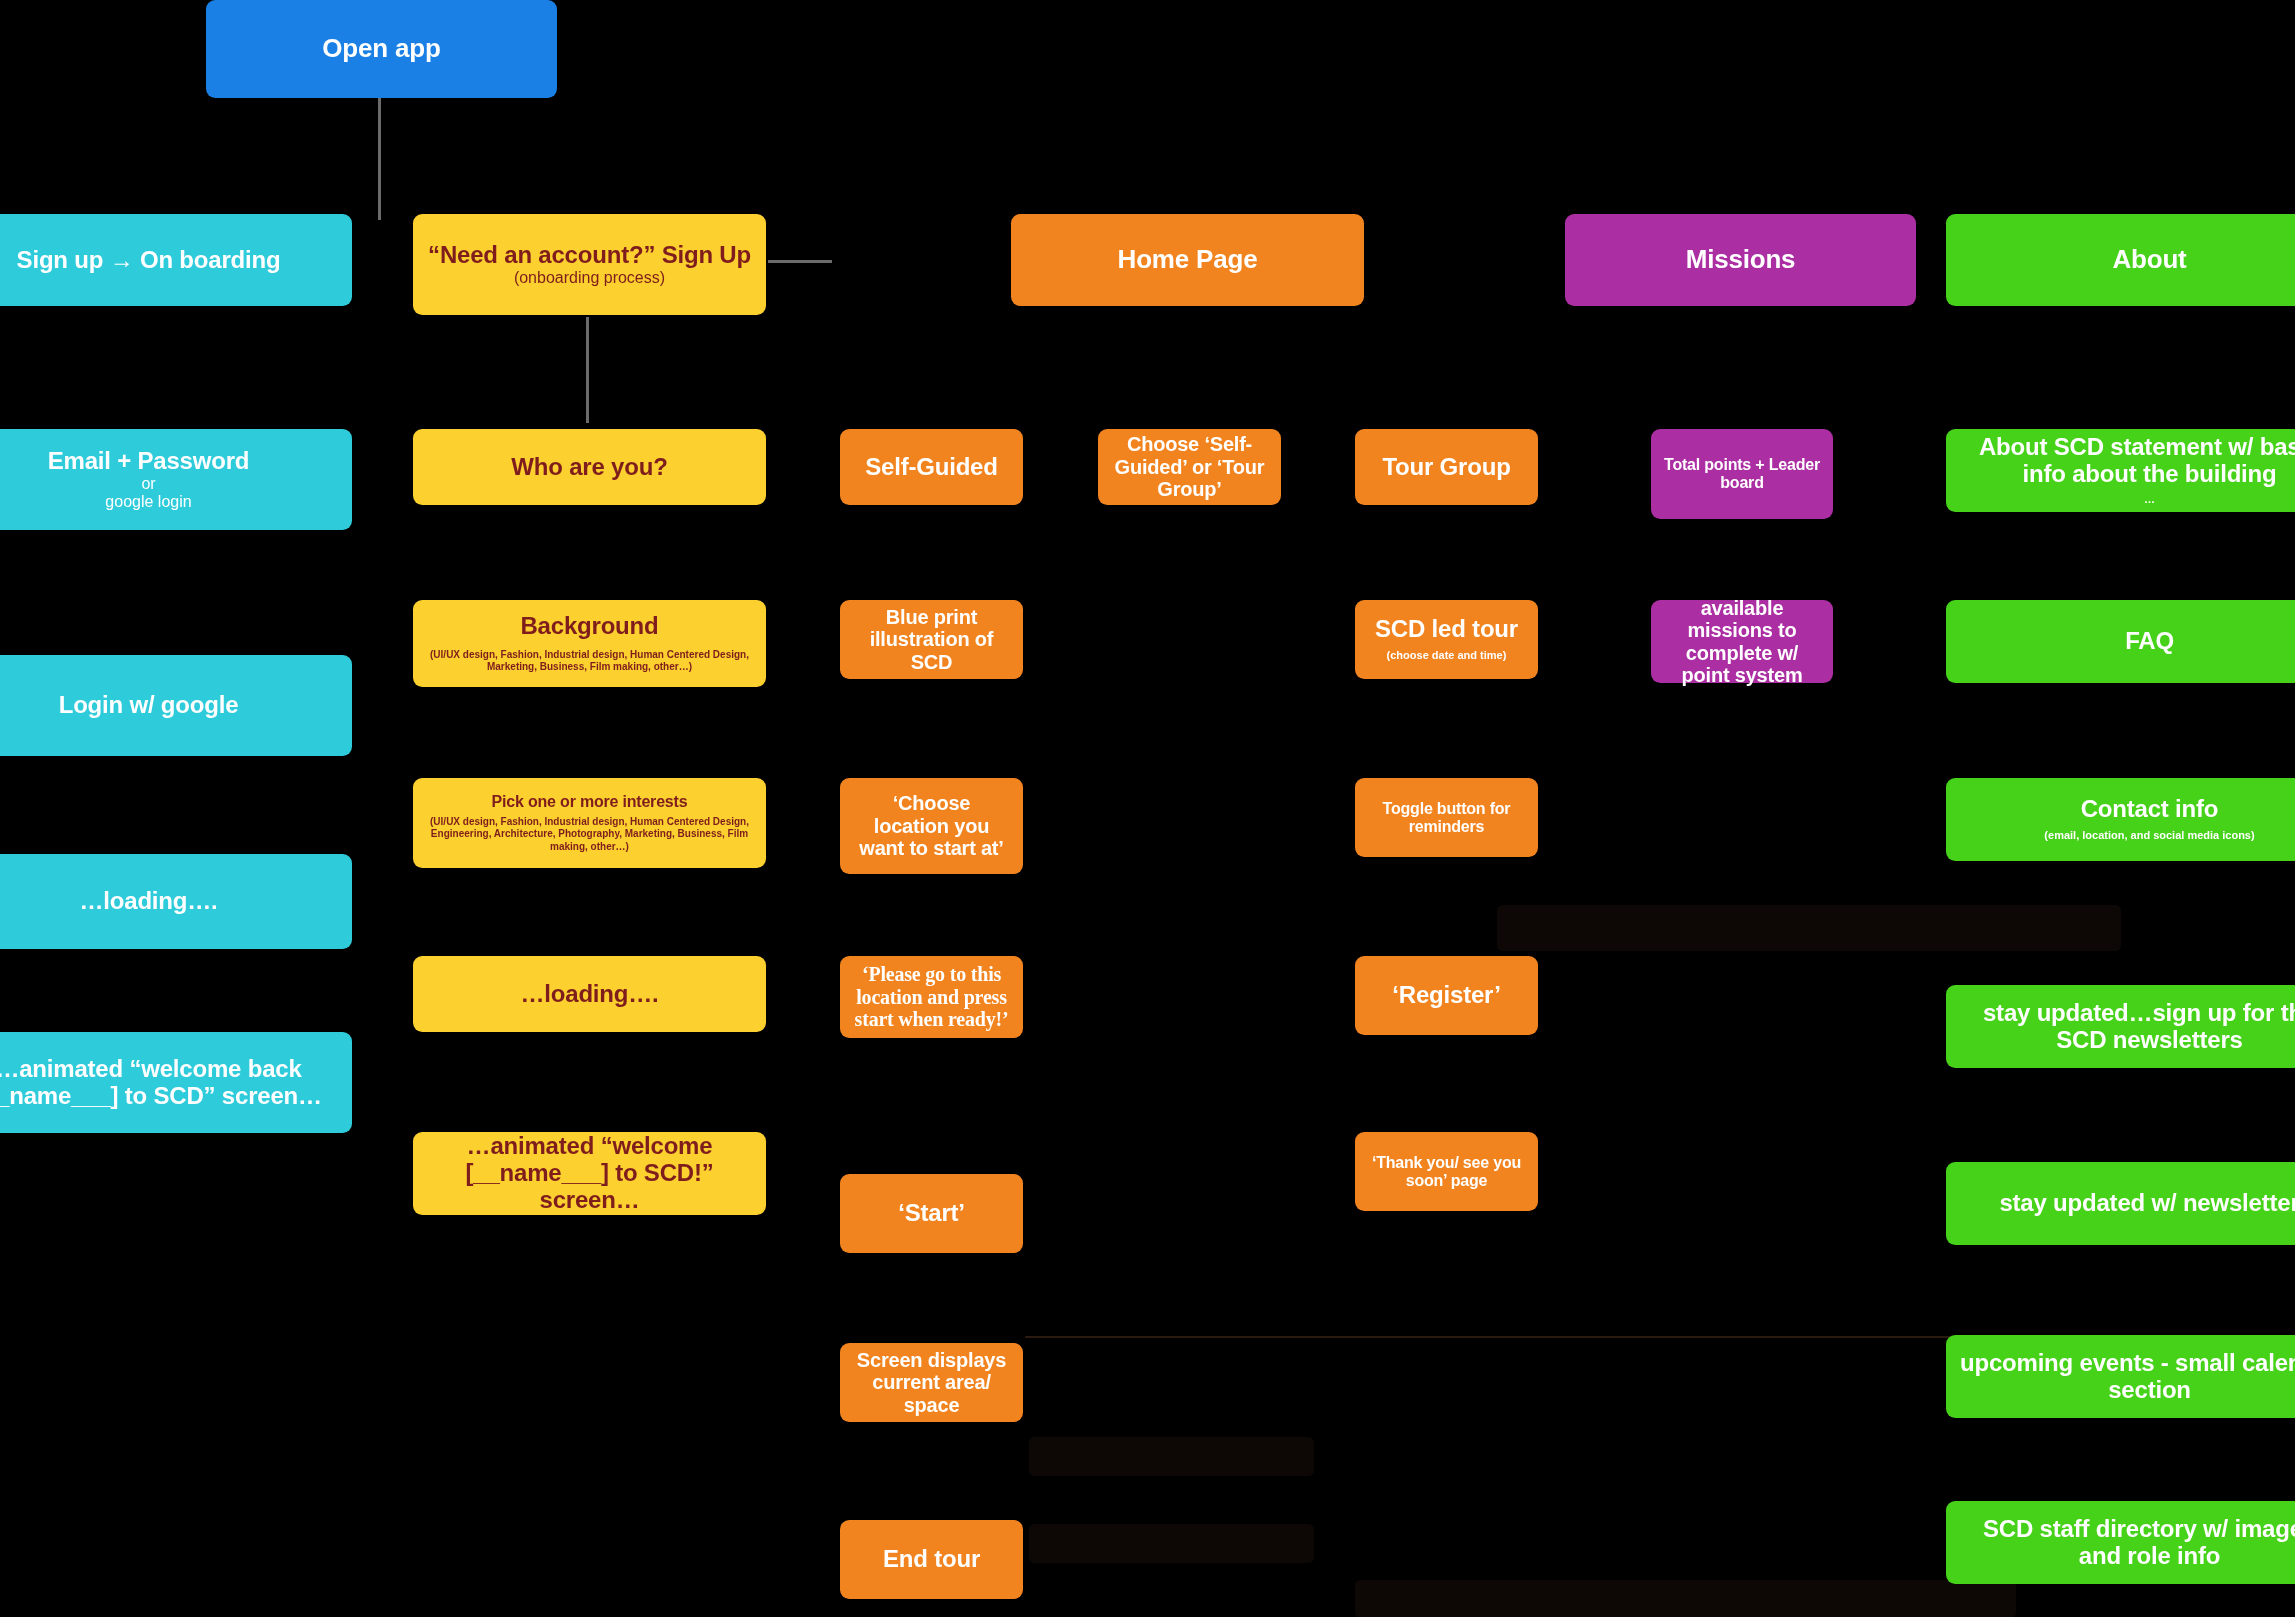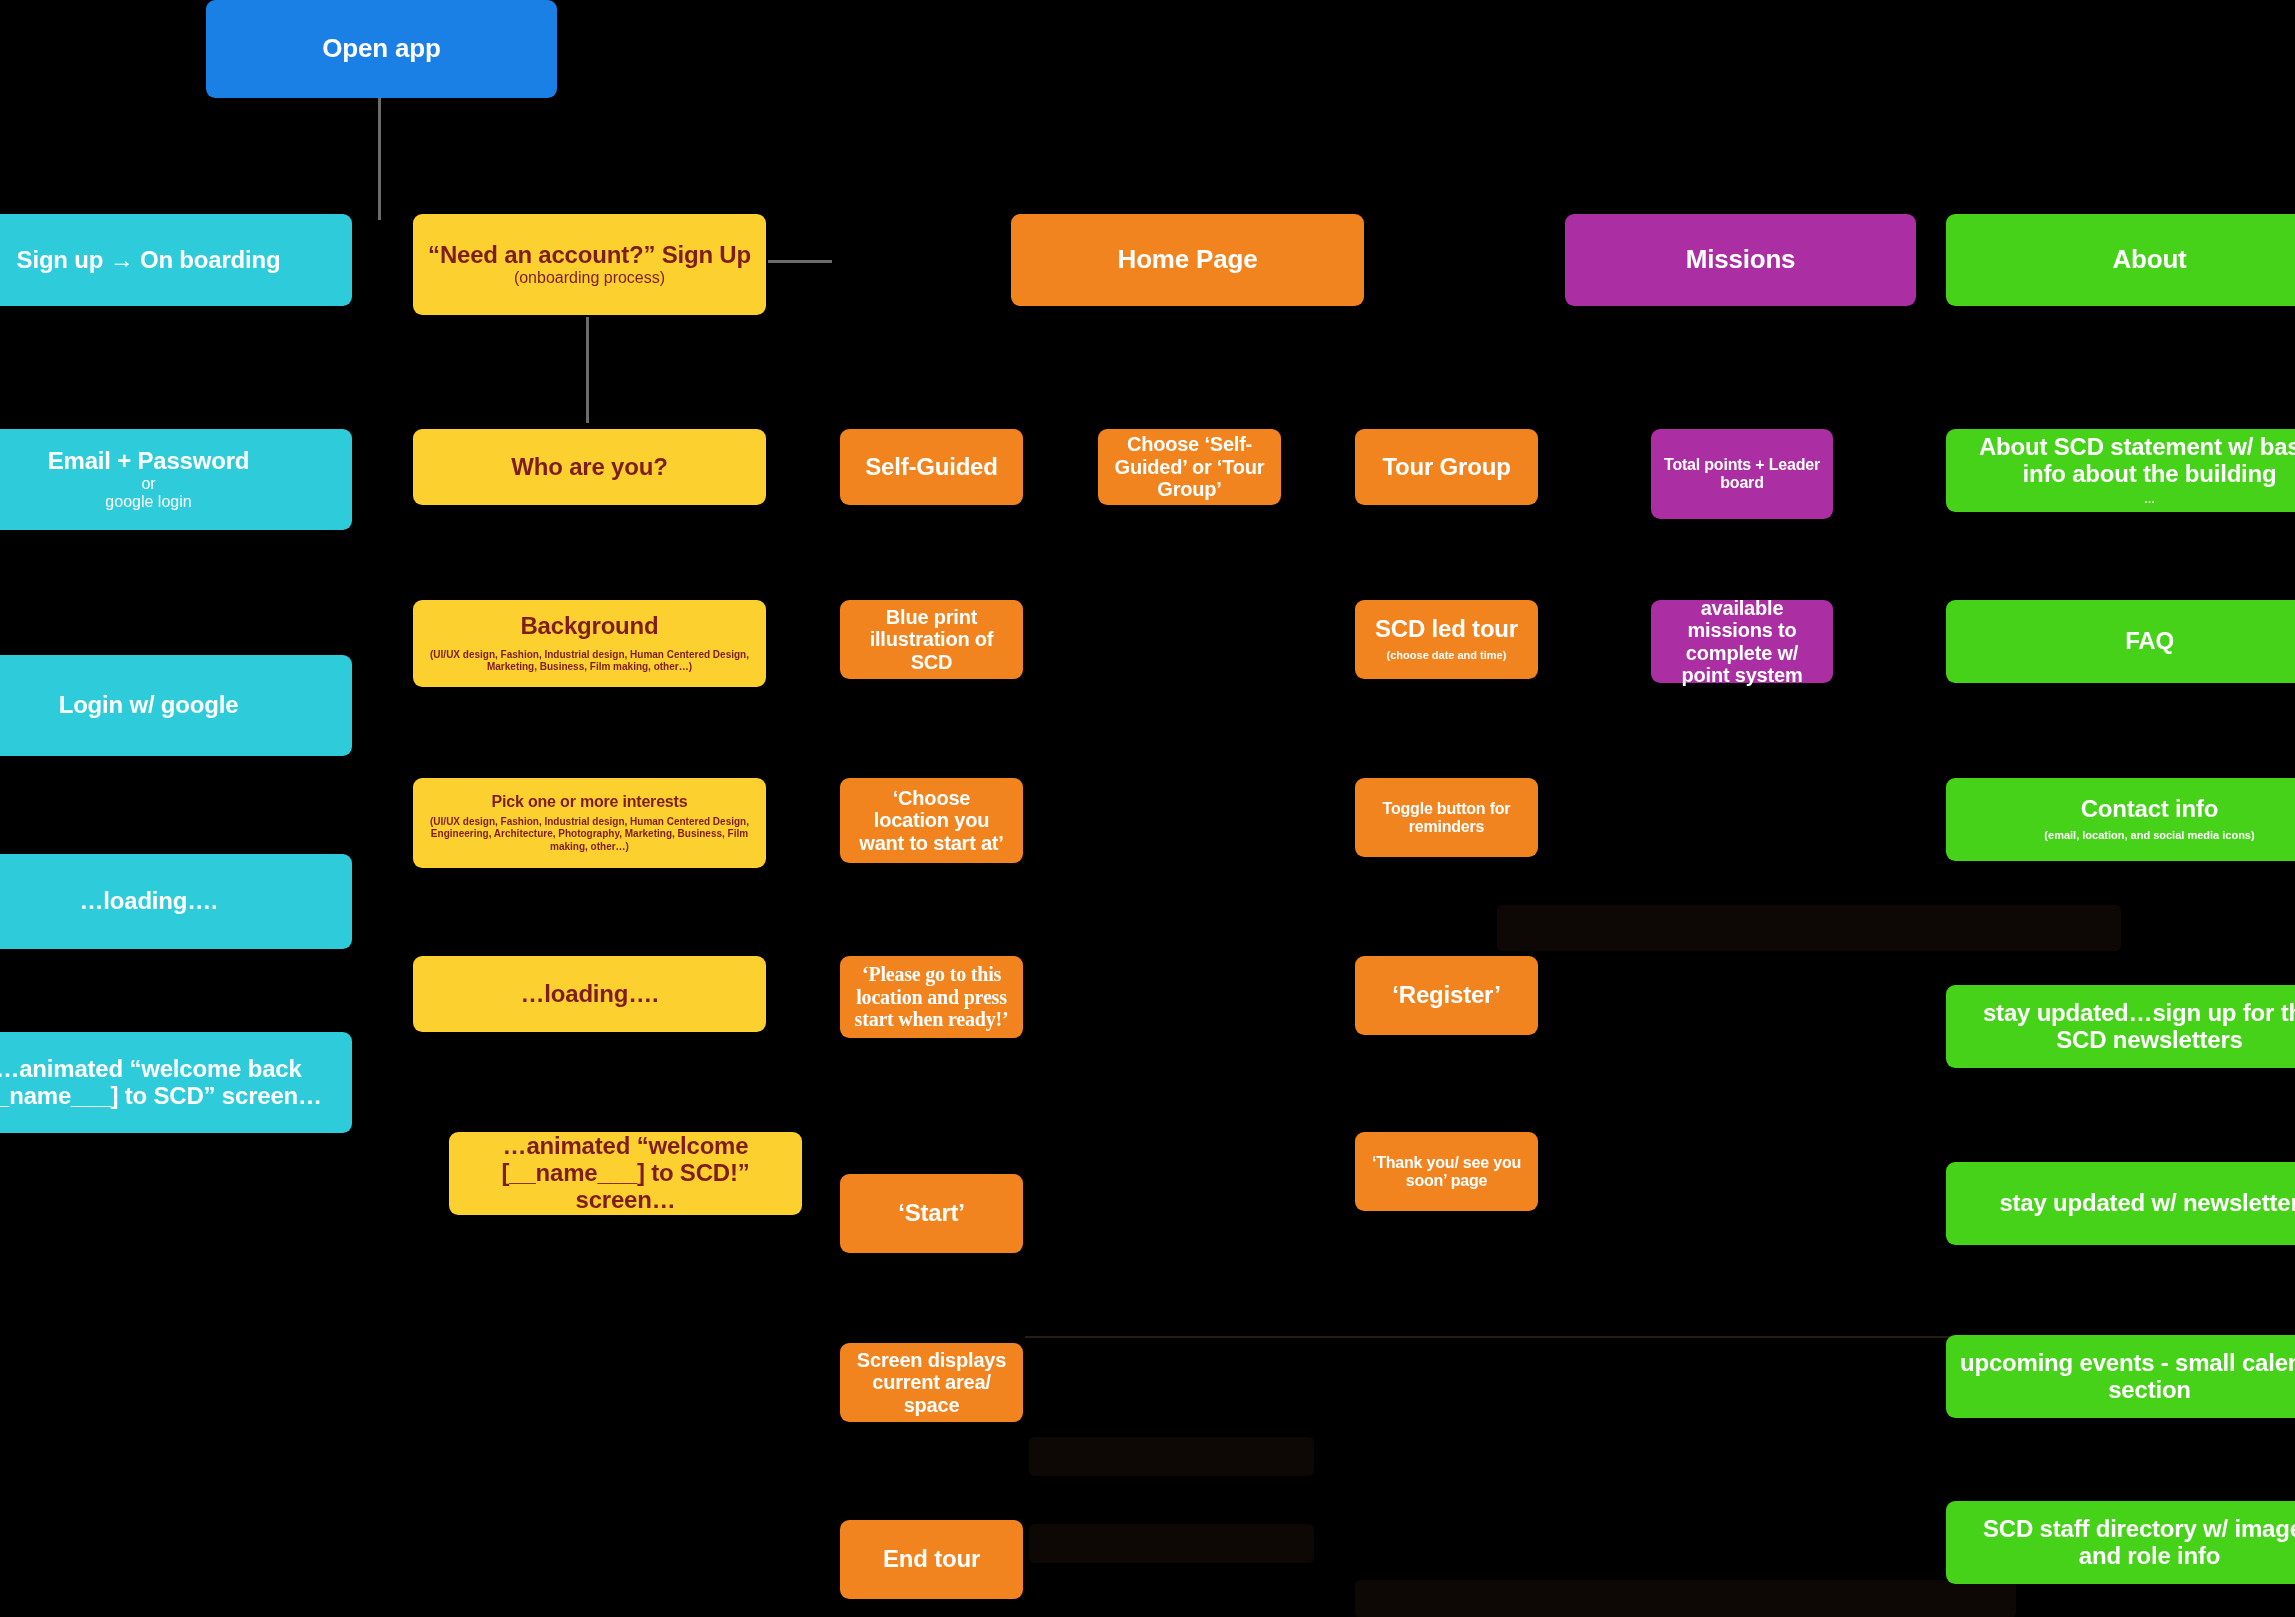--- a/index.html
+++ b/index.html
@@ -119,42 +119,42 @@
 
   <div class="node c-yellow" style="left:413px;top:778px;width:353px;height:90px;">
     <span class="t fs-24">Pick one or more interests</span>
     <span class="subsm fs-11">(UI/UX design, Fashion, Industrial design, Human Centered Design, Engineering, Architecture, Photography, Marketing, Business, Film making, other…)</span>
   </div>
 
   <div class="node c-yellow" style="left:413px;top:956px;width:353px;height:76px;">
     <span class="t fs-26">…loading….</span>
   </div>
 
-  <div class="node c-yellow" style="left:413px;top:1132px;width:353px;height:83px;margin-left:36px;">
+  <div class="node c-yellow" style="left:413px;top:1132px;width:353px;height:83px;">
     <span class="t fs-26">…animated “welcome [__name___] to SCD!” screen…</span>
   </div>
 
 
   <div class="node c-orange" style="left:1011px;top:214px;width:353px;height:92px;">
     <span class="t fs-28">Home Page</span>
   </div>
 
   <div class="node c-orange" style="left:1098px;top:429px;width:183px;height:76px;">
     <span class="t fs-22">Choose ‘Self-Guided’ or ‘Tour Group’</span>
   </div>
 
   <div class="node c-orange" style="left:840px;top:429px;width:183px;height:76px;">
     <span class="t fs-26">Self-Guided</span>
   </div>
 
   <div class="node c-orange" style="left:840px;top:600px;width:183px;height:79px;">
     <span class="t fs-22">Blue print illustration of SCD</span>
   </div>
 
-  <div class="node c-orange" style="left:840px;top:778px;width:183px;height:85px;">
+  <div class="node c-orange" style="left:840px;top:778px;width:183px;height:96px;">
     <span class="t fs-22">‘Choose location you want to start at’</span>
   </div>
 
   <div class="node c-orange" style="left:840px;top:956px;width:183px;height:82px;font-family:Liberation Serif, serif;">
     <span class="t fs-22">‘Please go to this location and press start when ready!’</span>
   </div>
 
   <div class="node c-orange" style="left:840px;top:1174px;width:183px;height:79px;">
     <span class="t fs-26">‘Start’</span>
   </div>

